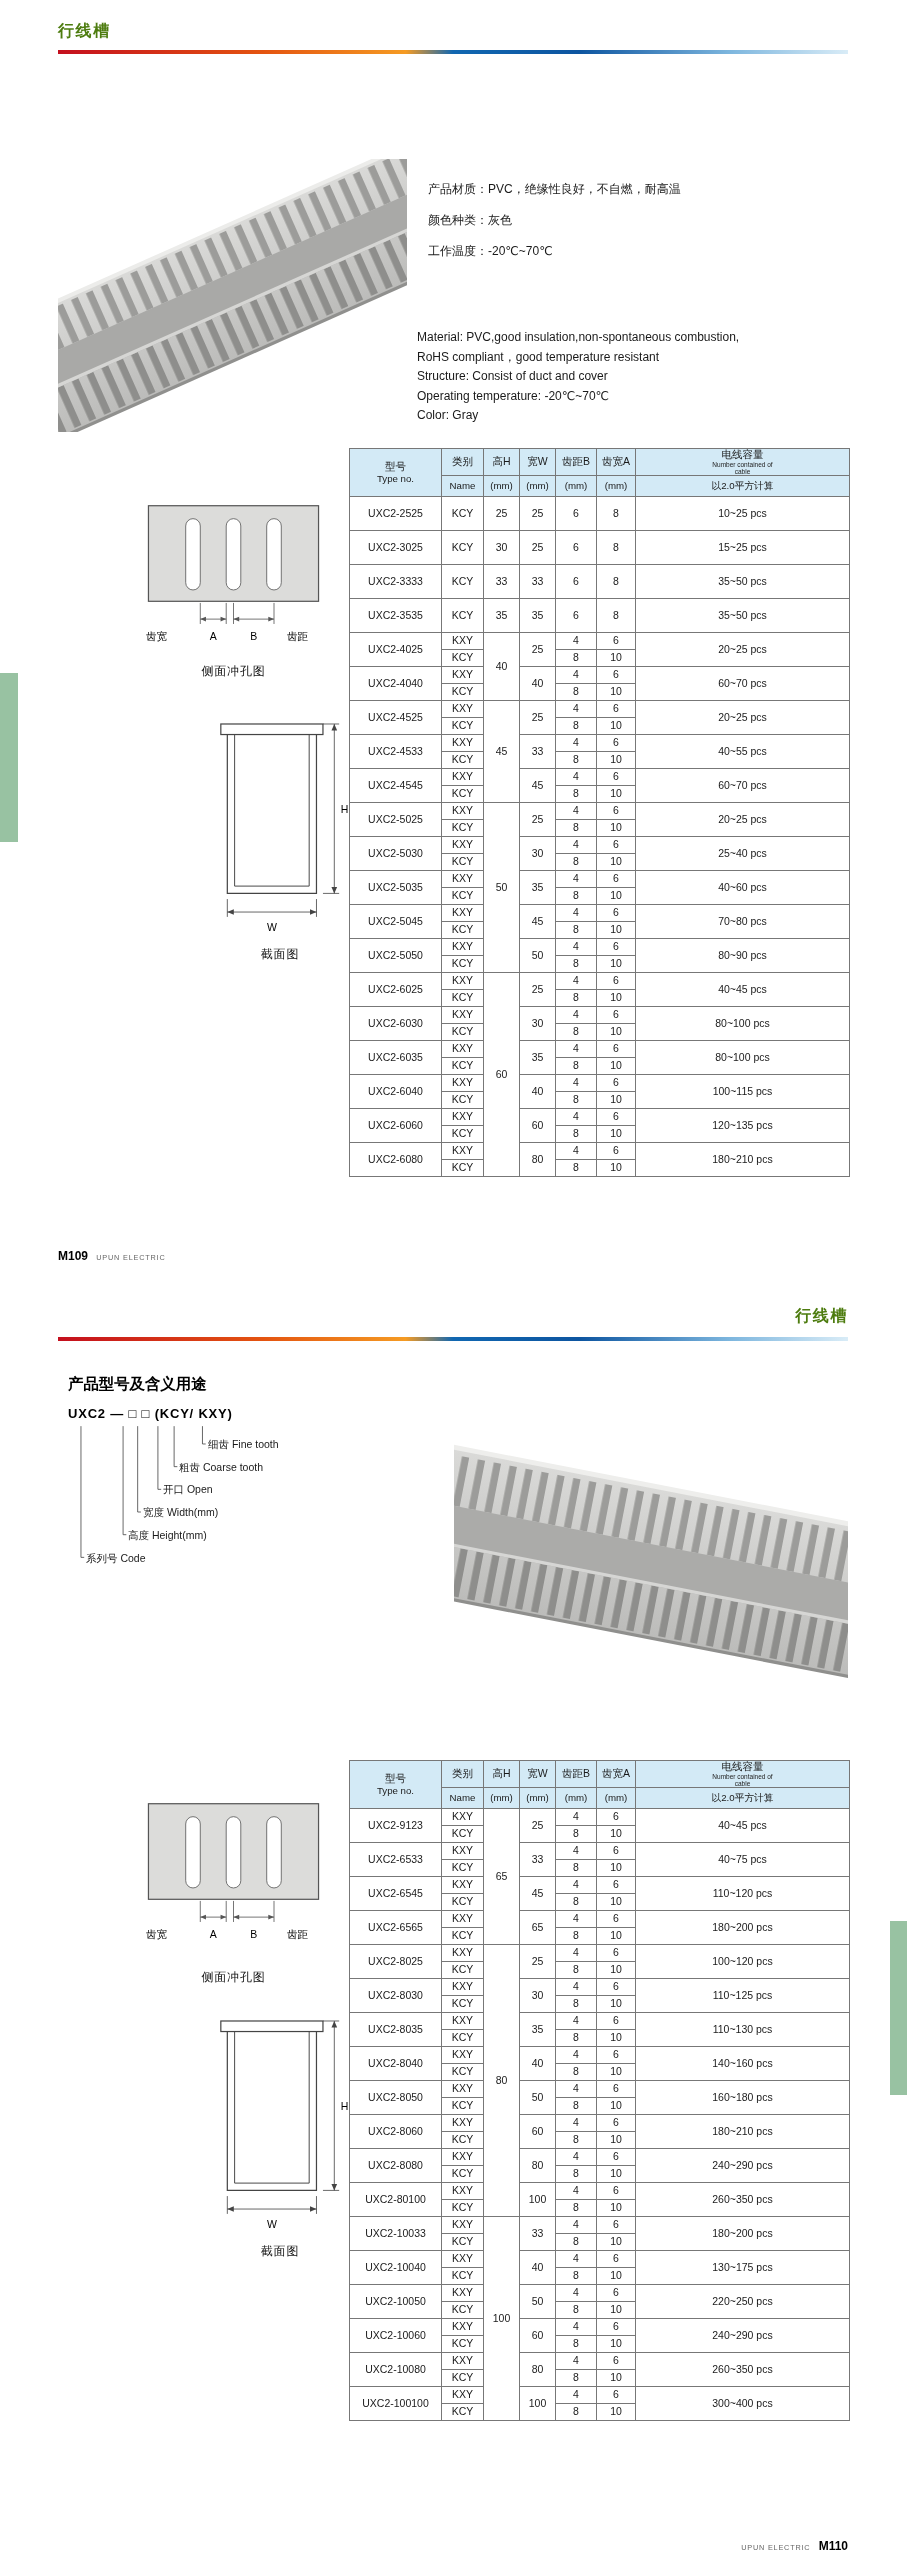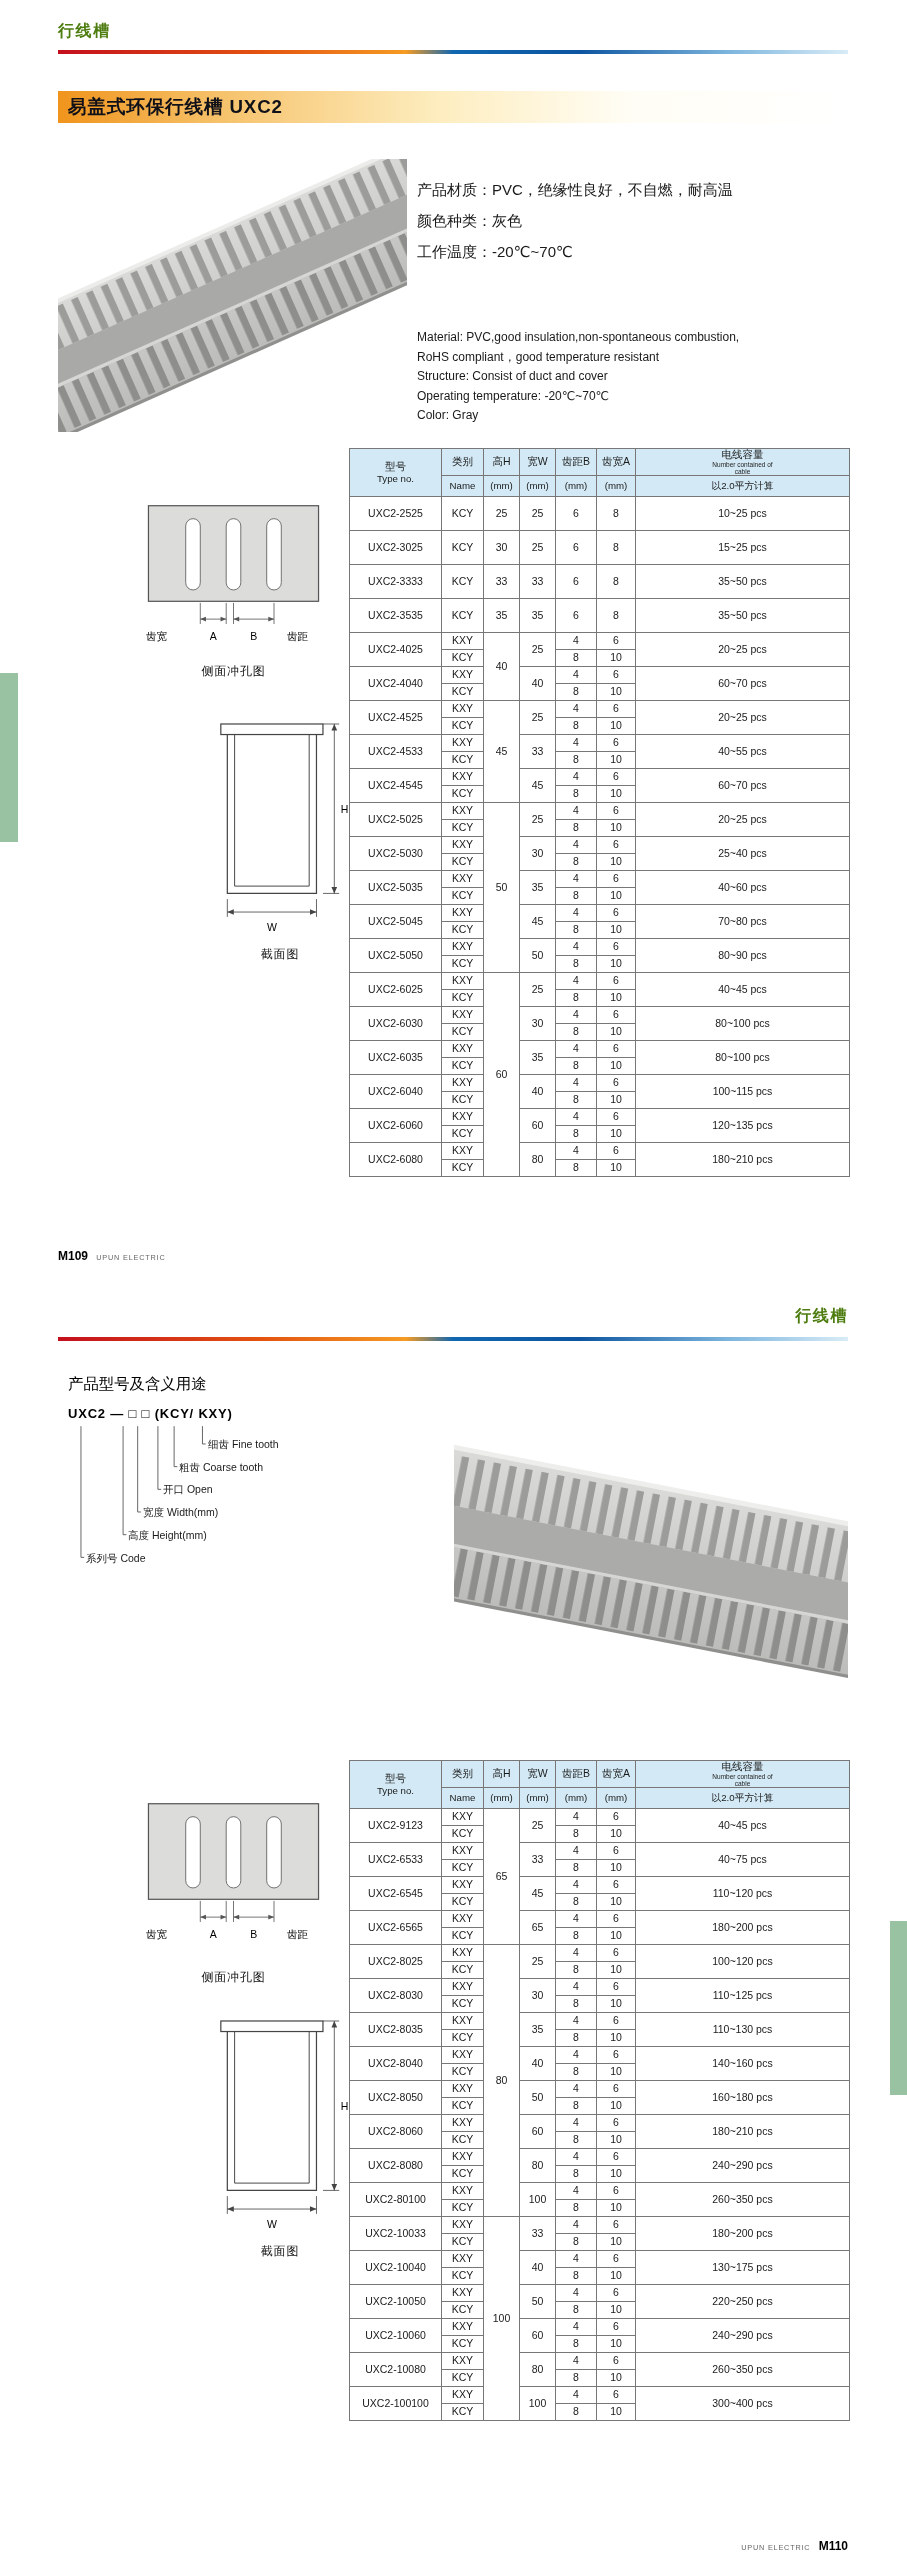--- a/index.html
+++ b/index.html
@@ -11,33 +11,33 @@
   #page1 { top:0; }
   #page2 { top:1288px; }
 
   .page-head { font-size:16px; font-weight:bold; color:#4d7c0f; letter-spacing:1.6px; }
   .rule-gradient { height:4px;
     background:linear-gradient(90deg,#c40f1e 0%,#e45410 26%,#f59b23 44%,#1167b1 50%,#0d55a0 66%,#7db6de 85%,#d9ecf7 100%); }
   .title-band { height:32px; line-height:32px; padding-left:9.7px;
     background:linear-gradient(90deg,#f0941c 0%,#f6c169 20%,#fdedbf 48%,#fffdf4 72%,#ffffff 100%);
     font-size:18.7px; font-weight:bold; color:#101018; letter-spacing:0.8px; }
 
-  .specs-cn .spec-line { font-size:15px; line-height:31px; white-space:nowrap; }
+  .specs-cn .spec-line { font-size:12px; line-height:31px; white-space:nowrap;margin-left:11px; }
   .specs-en .spec-line { font-size:12px; line-height:19.5px; white-space:nowrap; }
 
   .green-tab { background:#98c2a2; width:18px; }
 
   .diagram-caption { text-align:center; font-size:12px; color:#111; letter-spacing:0.8px; }
 
   .footer-left  { font-size:12px; }
   .footer-right { font-size:12px; text-align:right; }
   .page-no { font-weight:bold; font-size:12px; color:#000; }
   .brand   { font-size:7.3px; color:#666; letter-spacing:0.8px; margin:0 4.9px; }
 
-  .model-heading { font-size:15.4px; font-weight:normal; color:#000; }
+  .model-heading { font-size:15.4px; font-weight:bold; color:#000; }
   .model-formula { font-size:13px; font-weight:bold; color:#000; letter-spacing:0.8px; }
   .legend-item { font-size:10.5px; white-space:nowrap; }
 
   
   .spec-table { border-collapse:collapse; table-layout:fixed; background:#fff; font-size:10.5px; color:#1a1a1a; }
   .spec-table th, .spec-table td { border:0.8px solid #777; padding:0; text-align:center;
       vertical-align:middle; font-weight:normal; line-height:1.12; overflow:hidden; }
   .spec-table thead th { background:#d3eaf6; }
   .hr1 th { height:24px; font-size:10.5px; }
   .hr2 th { height:21px; font-size:9.7px;text-align:center; }
@@ -52,23 +52,20 @@
 </head>
 <body>
 
 <div id="canvas">
 
   <section class="page" id="page1">
 
     <div class="abs page-head" style="left:58px;top:21px">行线槽</div>
     <div class="abs rule-gradient" style="left:58px;top:50px;width:790px"></div>
 
-    <div class="abs title-band" style="left:58px;top:91px;width:790px">
-      <span>易盖式环保行线槽  UXC2</span>
-    </div>
 
     <div class="abs" style="left:58px;top:159px;width:349px;height:273px">
       <svg width="349" height="273" viewBox="0 0 430 336">
         <defs>
           <linearGradient id="g1a" x1="0" y1="0" x2="0" y2="1">
             <stop offset="0" stop-color="#dadad8"></stop>
               <stop offset="1" stop-color="#bcbcba"></stop>
           </linearGradient>
           <pattern id="slotsA" width="20" height="12" patternUnits="userSpaceOnUse">
             <rect x="11" width="9" height="12" fill="#9c9c9a"></rect>

